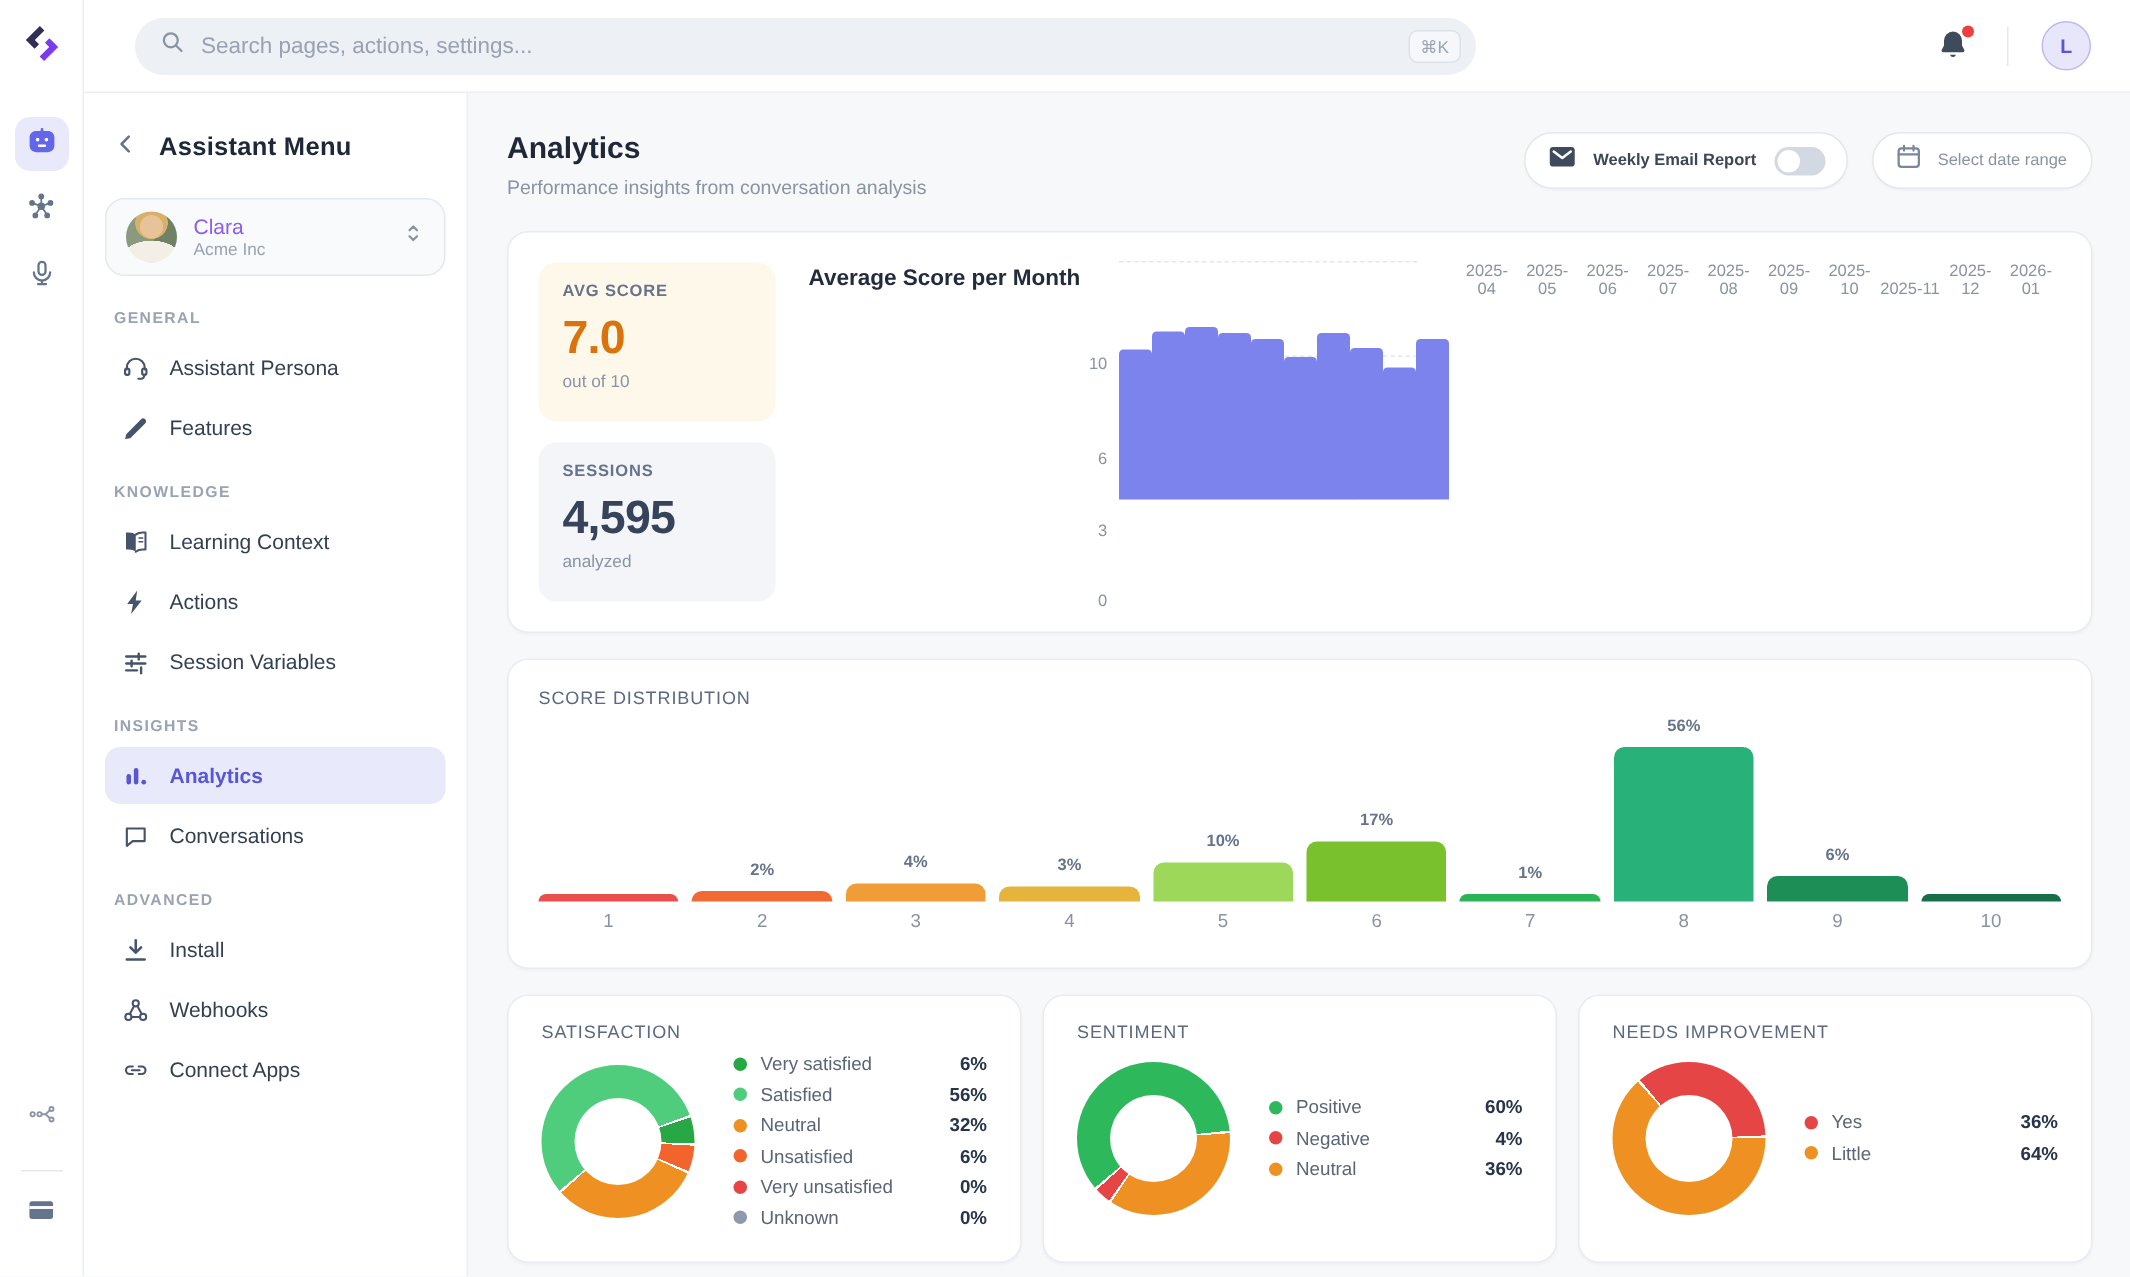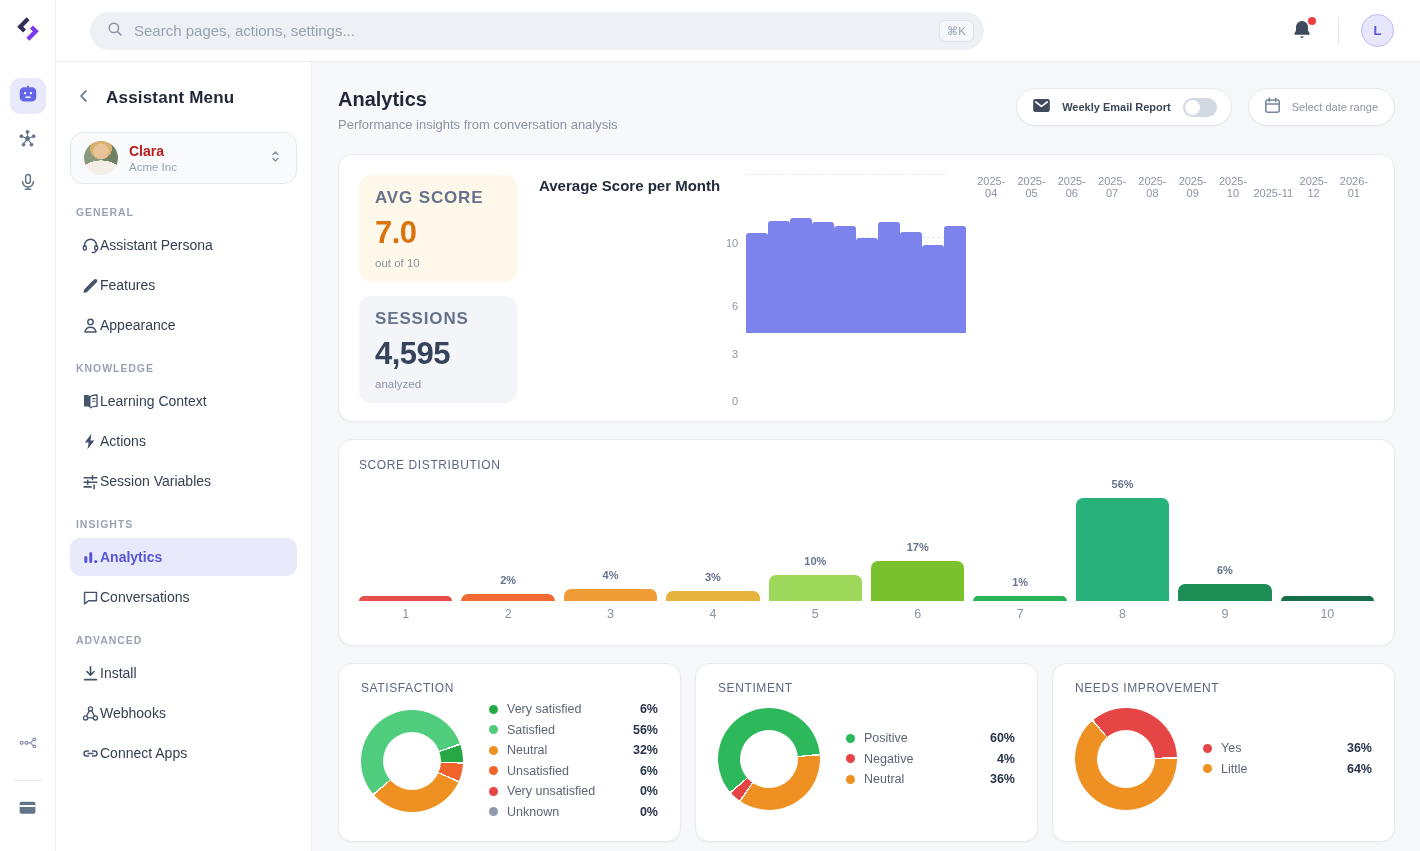--- a/index.html
+++ b/index.html
@@ -39,26 +39,26 @@
   .back-btn { width:24px; height:24px; display:flex; align-items:center; justify-content:center; color:#64748b; cursor:pointer; }
   .sb-title { font-size:17px; font-weight:bold; color:#1f2738; margin-left:10px; letter-spacing:.2px; }
   .user-card { border:1px solid #e3e8ef; background:#f8fafc; border-radius:13px; height:52px; display:flex; align-items:center; padding:0 12px 0 13px; cursor:pointer; margin-bottom:22px; }
   .user-photo { width:34px; height:34px; border-radius:50%; flex:0 0 34px;
     background:
       radial-gradient(circle at 50% 30%, #e8c39a 0 26%, transparent 27%),
       radial-gradient(circle at 50% 22%, #d7b06a 0 34%, transparent 35%),
       radial-gradient(ellipse 60% 38% at 50% 95%, #f3efe6 0 99%, transparent 100%),
       linear-gradient(100deg,#8a9a7e 0 55%, #6f8266 55% 100%); }
   .user-meta { margin-left:11px; flex:1; min-width:0; }
-  .user-name { font-size:14px; font-weight:bold; color:#b91c1c; line-height:17px; }
+  .user-name { font-size:14px; font-weight:normal; color:#8b5cf6; line-height:17px; }
   .user-org { font-size:11.5px; color:#98a2b3; line-height:14px; }
   .sb-section-label { font-size:10.5px; font-weight:bold; letter-spacing:.09em; color:#9aa3b4; margin:18px 0 8px 6px; }
   .sb-item { display:flex; align-items:center; height:38px; padding:0 10px; border-radius:10px; cursor:pointer; color:#333f52; margin-bottom:2px; }
   .sb-item .sb-ico { width:20px; height:20px; display:flex; align-items:center; justify-content:center; color:#45536b; }
-  .sb-item .sb-label { font-size:14px; font-weight:500; }
+  .sb-item .sb-label { margin-left:13px; font-size:14px; font-weight:500; }
   .sb-item.selected { background:#e9e9fc; }
   .sb-item.selected, .sb-item.selected .sb-ico { color:#5656d6; }
   .sb-item.selected .sb-label { font-weight:600; }
 
   
   .main { flex:1; min-width:0; padding:26px 25px 0 26px; background:#f7f8fa; overflow:hidden; }
   .main-header { display:flex; align-items:flex-start; margin-bottom:22px; }
   .page-title { font-size:20px; font-weight:bold; color:#1f2738; }
   .page-sub { font-size:13px; color:#8a93a3; margin-top:6px; }
   .header-actions { margin-left:auto; display:flex; gap:16px; }
@@ -70,21 +70,21 @@
 
   .card { background:#fff; border:1px solid #e9ebf1; border-radius:14px; box-shadow:0 1px 2px rgba(20,30,55,.03); }
   .card-title { font-size:12px; font-weight:normal; letter-spacing:.05em; color:#5b6880; }
 
   
   .card-overview { height:268px; padding:20px; display:flex; gap:22px; margin-bottom:17px; }
   .stats-col { width:158px; flex:0 0 158px; display:flex; flex-direction:column; gap:14px; }
   .stat-box { flex:1; border-radius:12px; padding:13px 16px; }
   .stat-box.cream { background:#fdf8ea; }
   .stat-box.gray { background:#f3f5f9; }
-  .stat-label { font-size:17px; font-weight:bold; letter-spacing:.05em; color:#66738a; }
+  .stat-label { font-size:11px; font-weight:bold; letter-spacing:.05em; color:#66738a; }
   .stat-value { font-size:31px; font-weight:bold; margin-top:7px; color:#36435a; letter-spacing:-.5px; }
   .stat-sub { font-size:11.5px; color:#8a93a3; margin-top:6px; }
   .mchart { flex:1; min-width:0; display:flex; flex-direction:row; }
   .mchart-title { font-size:15px; font-weight:bold; color:#232c3d; margin:2px 0 18px; }
   .mchart-body { display:flex; flex:1; }
   .yaxis { width:26px; position:relative; flex:0 0 26px; }
   .ytick { position:absolute; right:8px; transform:translateY(50%); font-size:11px; color:#8a93a3; }
   .mplot { flex:1; position:relative; }
   .gridline { position:absolute; left:0; right:0; border-top:1px dashed #e4e7ec; }
   .mbars { position:absolute; inset:0; display:flex; }
@@ -258,29 +258,20 @@
               <span class="sb-label">Assistant Persona</span>
             </div>
             <div class="sb-item">
               <span class="sb-ico">
                 <svg viewBox="0 0 24 24" width="19" height="19">
                   <path fill="currentColor" d="M3 21l1-4L16.5 4.5a2.4 2.4 0 0 1 3.4 3.4L7.4 20.4 3 21z"></path>
                 </svg>
               </span>
               <span class="sb-label">Features</span>
             </div>
-            <div class="sb-item">
-              <span class="sb-ico">
-                <svg viewBox="0 0 24 24" width="19" height="19" fill="none" stroke="currentColor" stroke-width="1.8" stroke-linecap="round" stroke-linejoin="round">
-                  <circle cx="12" cy="7.5" r="3.4"></circle>
-                  <path d="M5 20.2c.9-4 3.6-6 7-6s6.1 2 7 6z"></path>
-                </svg>
-              </span>
-              <span class="sb-label">Appearance</span>
-            </div>
             <div class="sb-section-label">KNOWLEDGE</div>
             <div class="sb-item">
               <span class="sb-ico">
                 <svg viewBox="0 0 24 24" width="19" height="19">
                   <path fill="currentColor" d="M12 5.6C10.5 4.4 8.6 3.8 6 3.8H3.8v14.4H6c2.6 0 4.5.6 6 1.8V5.6z"></path>
                   <path fill="none" stroke="currentColor" stroke-width="1.7" stroke-linecap="round" stroke-linejoin="round" d="M12 5.6c1.5-1.2 3.4-1.8 6-1.8h2.2v14.4H18c-2.6 0-4.5.6-6 1.8"></path>
                   <path fill="none" stroke="currentColor" stroke-width="1.4" stroke-linecap="round" stroke-linejoin="round" d="M14.8 8.4h3m-3 3.2h3"></path>
                 </svg>
               </span>
               <span class="sb-label">Learning Context</span>

